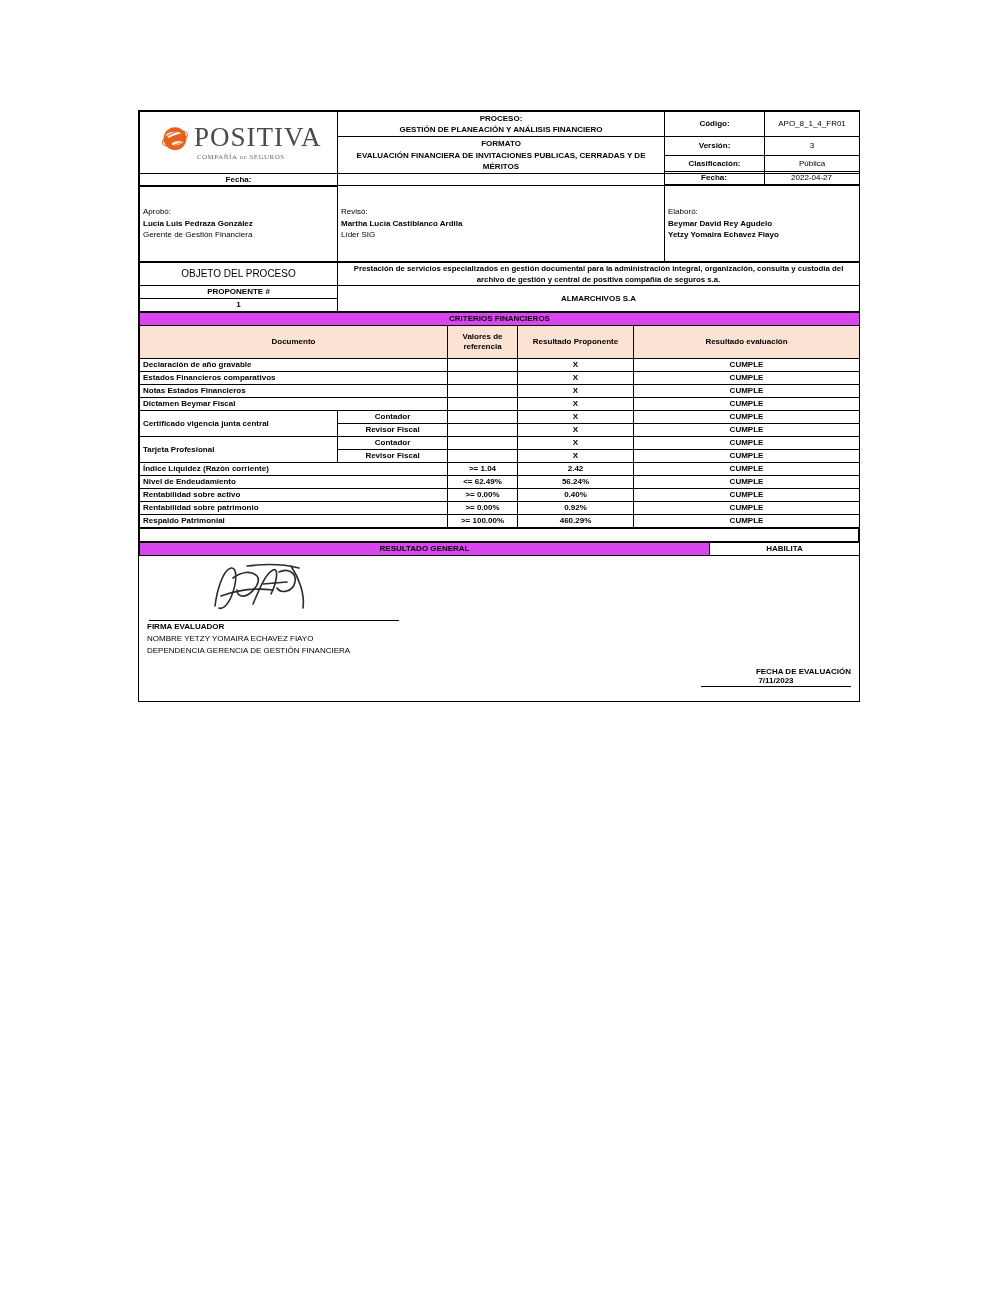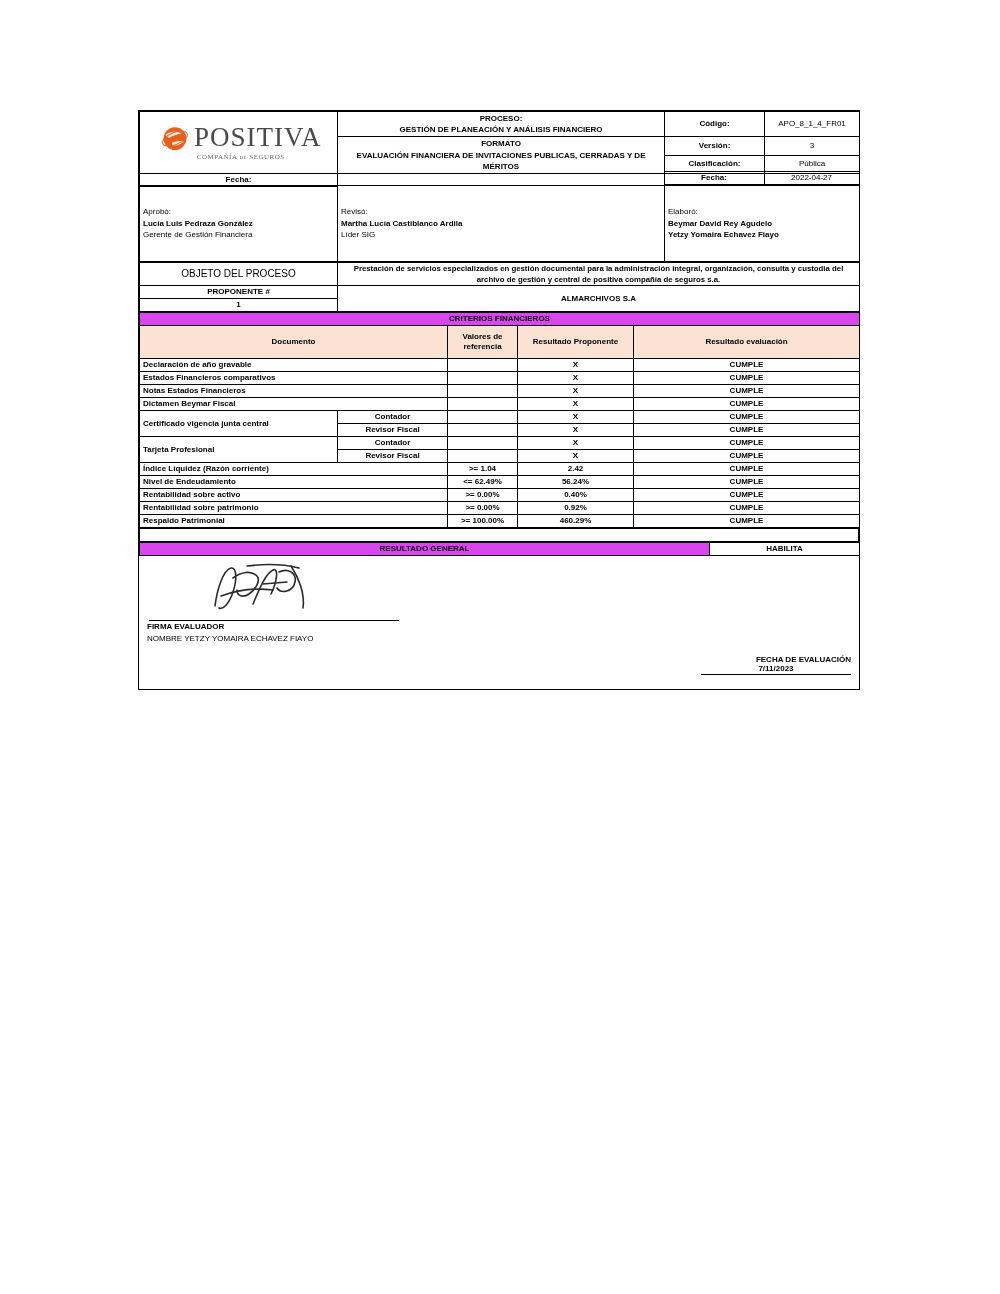--- a/index.html
+++ b/index.html
@@ -432,19 +432,20 @@
           <path d="M72 12 C80 8, 90 12, 88 22 C86 32, 74 34, 70 28"></path>
           <path d="M84 6 C92 18, 98 34, 96 48"></path>
           <path d="M40 6 C56 4, 76 4, 92 8"></path>
           <path d="M14 36 C30 30, 50 28, 66 30"></path>
         </g>
       </svg>
     </div>
     <div class="sig-line"></div>
     <div class="foot-line b" style="">FIRMA EVALUADOR</div>
     <div class="foot-line">NOMBRE YETZY YOMAIRA ECHAVEZ FIAYO</div>
+    <div class="foot-line">DEPENDENCIA GERENCIA DE GESTIÓN FINANCIERA</div>
     <div class="fecha-row">
       <span>FECHA DE EVALUACIÓN</span>
       <span class="fecha-val">7/11/2023</span>
     </div>
   </div>
 
 </div>
 
 </body></html>

